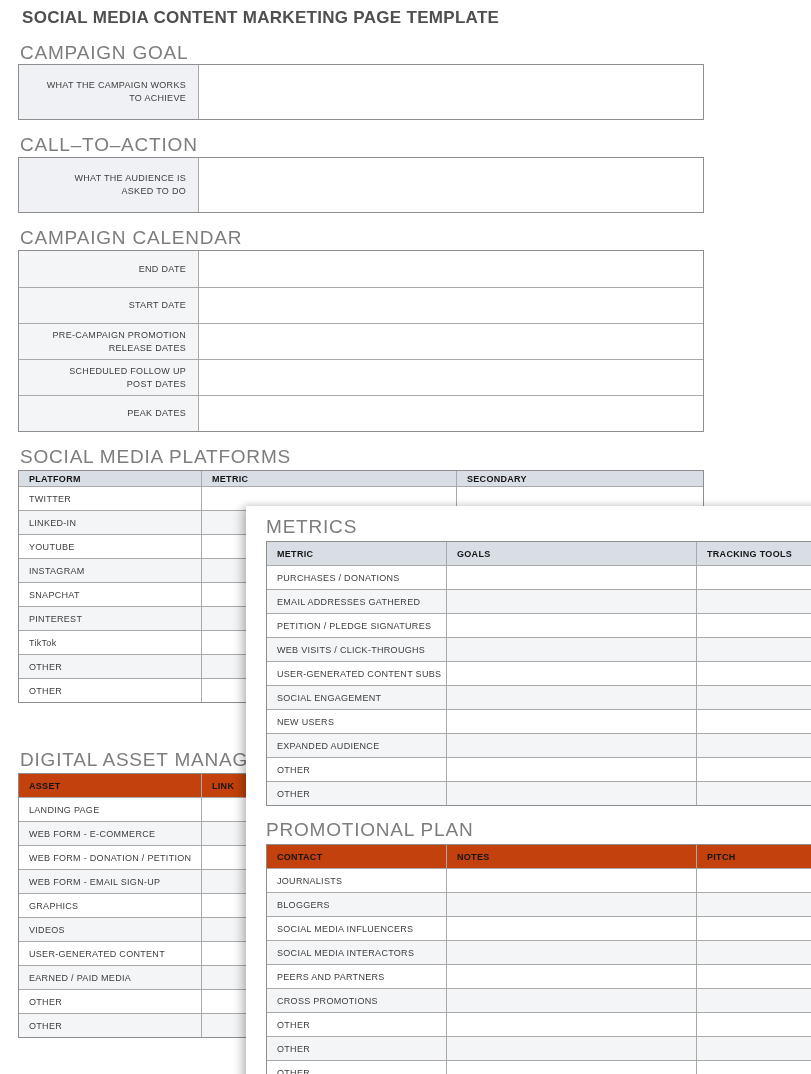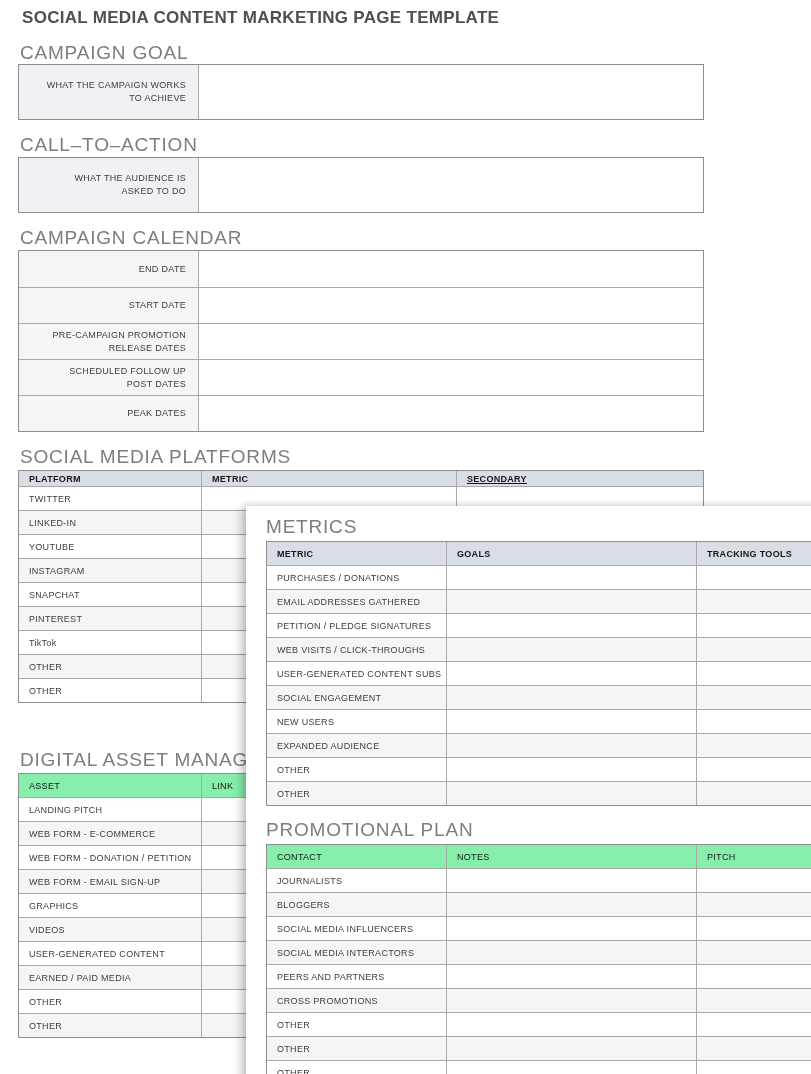--- a/index.html
+++ b/index.html
@@ -28,37 +28,37 @@
   .tr:first-child { border-top:none; }
   .cell {
     display:flex; align-items:center;
     padding-left:10px; box-sizing:border-box;
     border-left:1px solid #a9a9a9;
     font-size:9px; color:#3c3c3c; letter-spacing:0.3px;
     overflow:hidden;
   }
   .cell:first-child { border-left:none; }
   .hdr-blue .cell { background:#d9dee4; font-weight:bold; color:#151515; }
-  .hdr-gray .cell { background:#86efac; font-weight:normal; color:#151515; }
+  .hdr-gray .cell { background:#c2410c; font-weight:bold; color:#151515; }
   .striped .tr:nth-child(2n+3) { background:#f3f5f7; }
   
   .form-tbl .tr { height:54px; }
   .cal-tbl .tr { height:36px; }
   .label-cell {
     width:180px; flex:0 0 180px;
     justify-content:flex-end; text-align:right;
     padding:0 12px 0 26px; line-height:13px;
     background:#eff1f4; border-left:none; border-right:1px solid #a9a9a9;
   }
   .cal-tbl .label-cell { background:#f4f5f6; }
   .value-cell { flex:1; background:#fff; border-left:none; }
   
   .t-plat .c1 { flex:0 0 182px; }
   .t-plat .c2 { flex:0 0 255px; }
-  .t-plat .c3 { flex:1;text-decoration:underline; }
+  .t-plat .c3 { flex:1; }
   .t-asset .c1 { flex:0 0 182px; }
   .t-asset .c2 { flex:1; }
   .t-3b .c1 { flex:0 0 179px; }
   .t-3b .c2 { flex:0 0 250px; }
   .t-3b .c3 { flex:0 0 250px; }
   
   .overlay {
     position:absolute; left:246px; top:506px;
     width:720px; height:700px;
     background:#ffffff;
@@ -166,21 +166,21 @@
     </div>
 </div>
 
 <div class="heading" style="top:749px;">DIGITAL ASSET MANAGEMENT</div>
 <div class="tbl t-asset striped" style="top:773px;">
   <div class="tr hdr-gray" style="height:23px;">
     <div class="cell c1">ASSET</div>
     <div class="cell c2">LINK</div>
   </div>
   <div class="tr">
-      <div class="cell c1">LANDING PITCH</div>
+      <div class="cell c1">LANDING PAGE</div>
       <div class="cell c2"></div>
     </div>
   <div class="tr">
       <div class="cell c1">WEB FORM - E-COMMERCE</div>
       <div class="cell c2"></div>
     </div>
   <div class="tr">
       <div class="cell c1">WEB FORM - DONATION / PETITION</div>
       <div class="cell c2"></div>
     </div>

